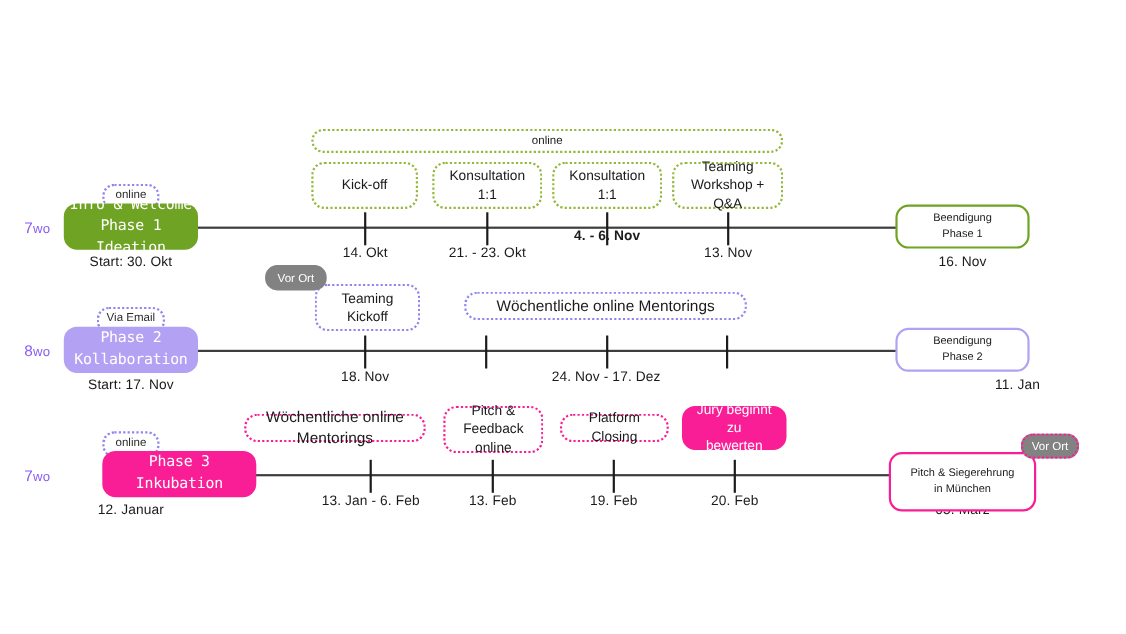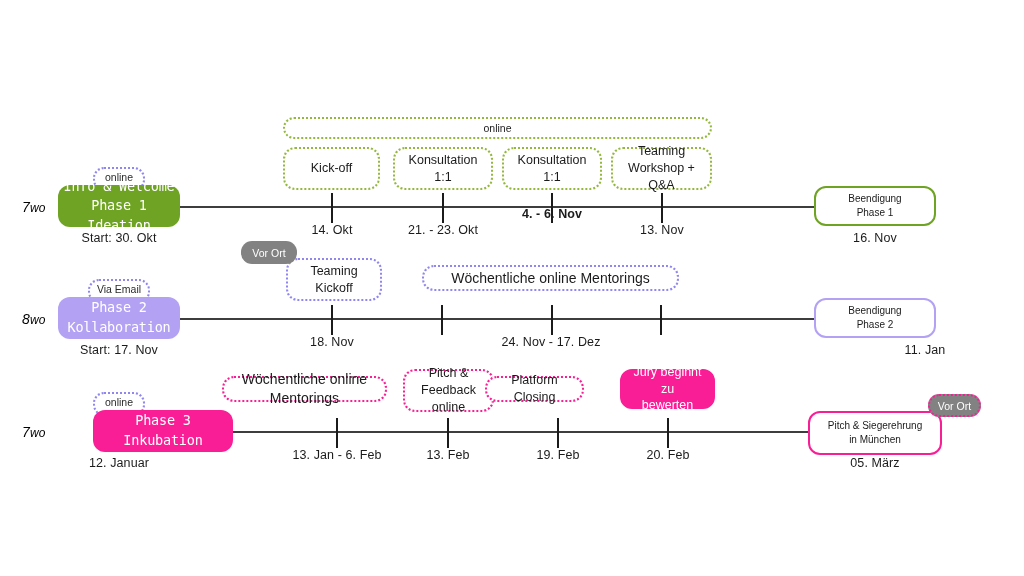--- a/index.html
+++ b/index.html
@@ -9,24 +9,23 @@
     font-family: "Liberation Sans", sans-serif;
     color: #1b1b1b;
     overflow: hidden;
   }
   #canvas { position: relative; width: 1024px; height: 576px; }
 
   
   .wk-label {
     position: absolute;
     font-size: 12.5px;
-    color: #000000;
+    color: #8b5cf6;
     letter-spacing: .2px;
     white-space: nowrap;
-    font-style: italic;
   }
   .wk-label .num { font-size: 14px; }
   .wk-label .unit { font-size: 12px; }
 
   
   .axis {
     position: absolute;
     height: 2px;
     background: #3d3d3d;
   }
@@ -255,21 +254,21 @@
 
   <div class="ms ms-pink ms-small" style="left:222px; top:376px; width:165px; height:26px;">
       <span>Wöchentliche online Mentorings</span>
     </div>
   <div class="ms ms-pink" style="left:403px; top:369px; width:91px; height:43px;">
       <div>
         <div>Pitch &amp; Feedback</div>
         <div>online</div>
       </div>
     </div>
-  <div class="ms ms-pink" style="left:485px; top:376px; width:99px; height:26px;align-items:center;">
+  <div class="ms ms-pink" style="left:509px; top:376px; width:99px; height:26px;align-items:center;">
       <span>Platform Closing</span>
     </div>
   <div class="ms ms-fill-pink" style="left:620px; top:369px; width:95px; height:40px;">
       <div>
         <div>Jury beginnt zu</div>
         <div>bewerten</div>
       </div>
     </div>
 
   <div class="tick" style="left:336px; top:418px;"></div>
@@ -288,21 +287,21 @@
   <div class="phase phase-pink" style="left:57px; top:410px; width:140px; height:42px;margin-left:36px;">
     <div>Phase 3</div>
     <div>Inkubation</div>
   </div>
   <div class="date" style="left:119px; top:456px;">12. Januar</div>
 
   <div class="pill-grey dotted-pink" style="left:928px; top:394px; width:53px; height:23px;">
       <span>Vor Ort</span>
     </div>
 
-  <div class="endbox end-pink" style="left:808px; top:411px; width:134px; height:44px;">
+  <div class="endbox end-pink" style="left:808px; top:411px; width:134px; height:54px;">
     <div>
         <div>Pitch &amp; Siegerehrung</div>
         <div>in München</div>
       </div>
   </div>
   <div class="date" style="left:875px; top:456px;">05. März</div>
 
 </div>
 
 </body></html>

